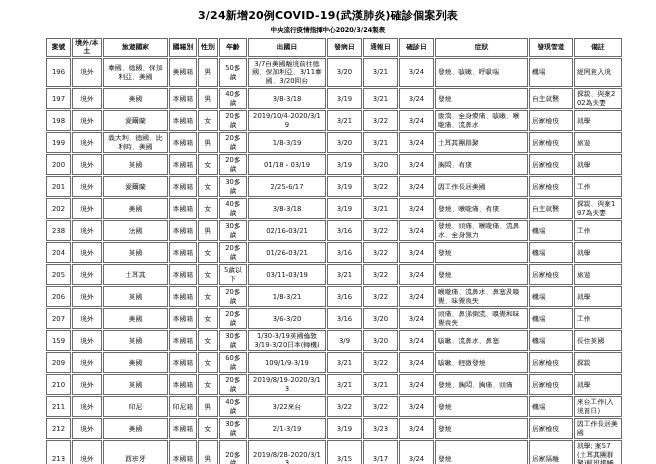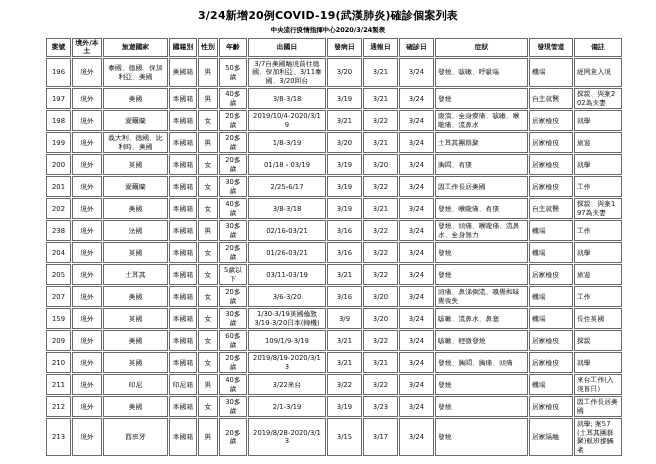--- a/index.html
+++ b/index.html
@@ -218,20 +218,35 @@
           <td>5歲以下</td>
           <td>03/11-03/19</td>
           <td>3/21</td>
           <td>3/22</td>
           <td>3/24</td>
           <td class="left">發燒</td>
           <td class="left">居家檢疫</td>
           <td class="left">旅遊</td>
         </tr>
         <tr>
+          <td>206</td>
+          <td>境外</td>
+          <td>英國</td>
+          <td>本國籍</td>
+          <td>女</td>
+          <td>20多歲</td>
+          <td>1/8-3/21</td>
+          <td>3/16</td>
+          <td>3/22</td>
+          <td>3/24</td>
+          <td class="left">喉嚨痛、流鼻水、鼻塞及嗅覺、味覺喪失</td>
+          <td class="left">機場</td>
+          <td class="left">就學</td>
+        </tr>
+        <tr>
           <td>207</td>
           <td>境外</td>
           <td>美國</td>
           <td>本國籍</td>
           <td>女</td>
           <td>20多歲</td>
           <td>3/6-3/20</td>
           <td>3/16</td>
           <td>3/20</td>
           <td>3/24</td>

